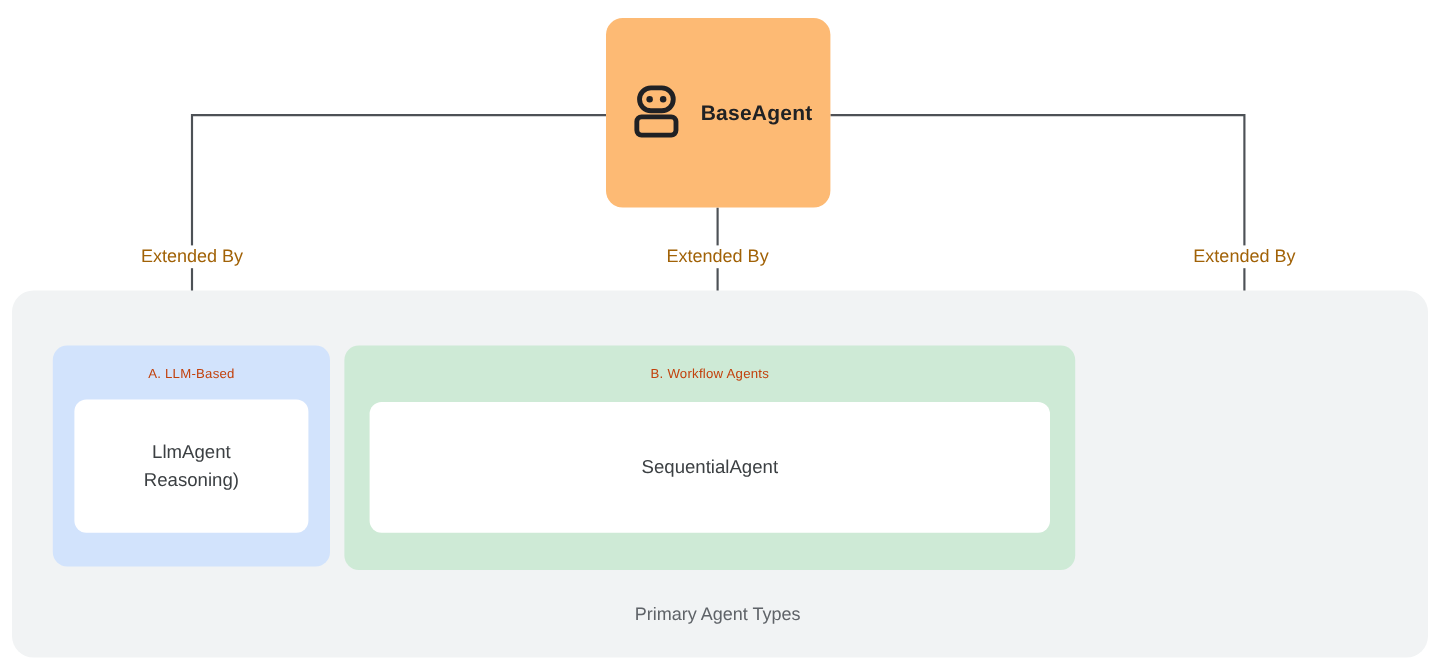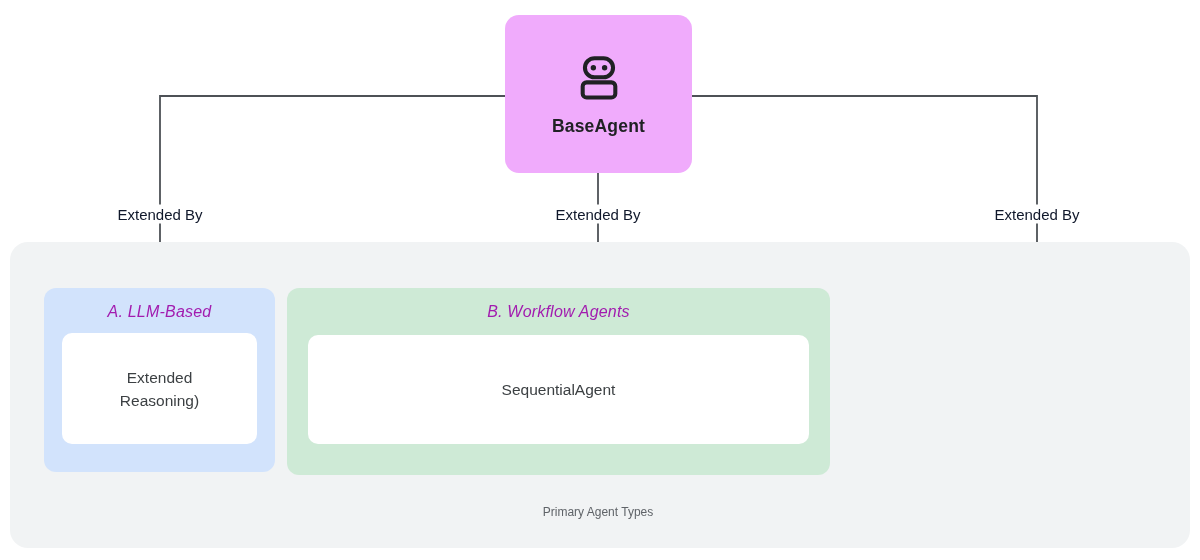--- a/index.html
+++ b/index.html
@@ -17,36 +17,36 @@
   
   .connectors { position: absolute; left: 0; top: 0; width: 1200px; height: 560px; pointer-events: none; }
 
   
   .edge-label {
     position: absolute;
     transform: translate(-50%, -50%);
     background: #ffffff;
     padding: 1px 6px;
     font-size: 15px;
-    color: #0f172a;
+    color: #a16207;
     white-space: nowrap;
   }
   .edge-label.l1 { left: 160px;  top: 214px; }
   .edge-label.l2 { left: 598px;  top: 214px; }
   .edge-label.l3 { left: 1037px; top: 214px; }
 
   
   .root-card {
     position: absolute;
     left: 505px; top: 15px;
     width: 187px; height: 158px;
-    background: #f0abfc;
+    background: #fdba74;
     border-radius: 14px;
     display: flex;
-    flex-direction: column;
+    flex-direction: row;
     align-items: center;
     justify-content: center;
     gap: 10px;
   }
   .root-card .root-label {
     font-size: 17.5px;
     font-weight: 700;
     color: #202124;
     letter-spacing: 0.2px;
   }
@@ -56,47 +56,46 @@
     position: absolute;
     left: 10px; top: 242px;
     width: 1180px; height: 306px;
     background: #f1f3f4;
     border-radius: 18px;
   }
   .outer-label {
     position: absolute;
     left: 598px; top: 512px;
     transform: translate(-50%, -50%);
-    font-size: 12px;
+    font-size: 15px;
     color: #5f6368;
     white-space: nowrap;
   }
 
   
   .group {
     position: absolute;
     border-radius: 12px;
     box-sizing: border-box;
   }
   .group-blue   { left: 44px;  top: 288px; width: 231px; height: 184px; background: #d2e3fc; }
-  .group-green  { left: 287px; top: 288px; width: 543px; height: 187px; background: #ceead6; }
+  .group-green  { left: 287px; top: 288px; width: 609px; height: 187px; background: #ceead6; }
   .group-yellow { left: 921px; top: 288px; width: 233px; height: 184px; background: #feefc3; }
 
   .group-title {
     height: 45px;
     display: flex;
     align-items: center;
     justify-content: center;
-    font-size: 16px;
+    font-size: 11px;
     font-weight: 500;
-    color: #a21caf;
+    color: #c2410c;
     letter-spacing: 0.2px;
     padding-top: 3px;
     box-sizing: border-box;
-    font-style: italic;
   }
 
   .item-row {
     display: flex;
     gap: 12px;
     padding: 0 21px;
   }
   .item-card {
     background: #ffffff;
     border-radius: 10px;
@@ -144,21 +143,21 @@
 
   <div class="edge-label l1">Extended By</div>
   <div class="edge-label l2">Extended By</div>
   <div class="edge-label l3">Extended By</div>
 
   <div class="outer"></div>
 
   <div class="group group-blue">
     <div class="group-title">A. LLM-Based</div>
     <div class="item-card">
-      <span>Extended</span>
+      <span>LlmAgent</span>
       <span>Reasoning)</span>
     </div>
   </div>
 
   <div class="group group-green">
     <div class="group-title">B. Workflow Agents</div>
     <div class="item-row">
       <div class="item-card">SequentialAgent</div>
     </div>
   </div>

